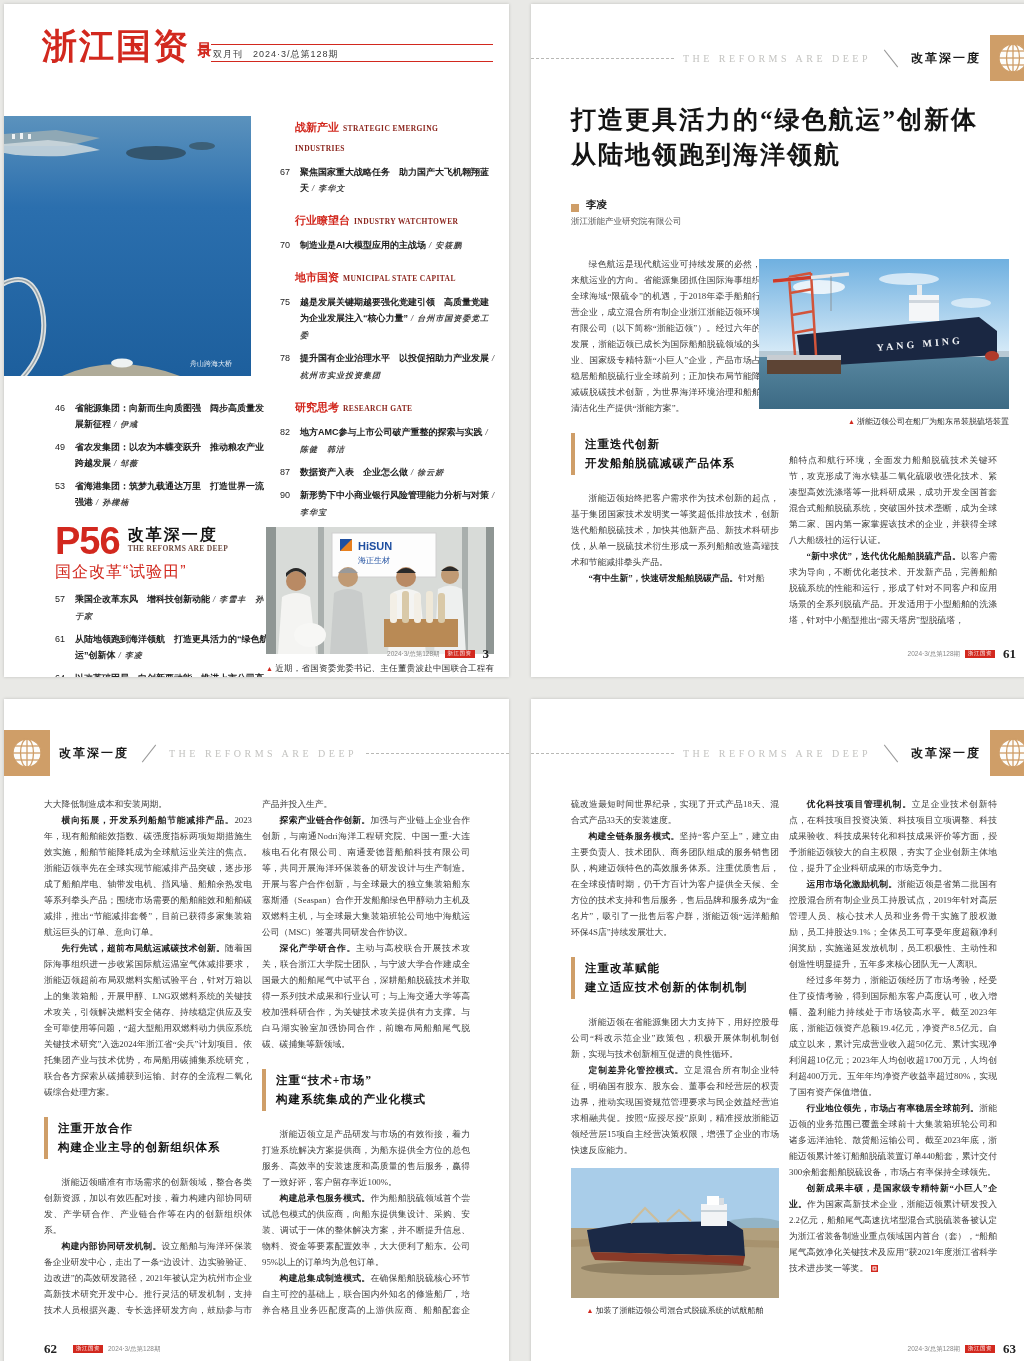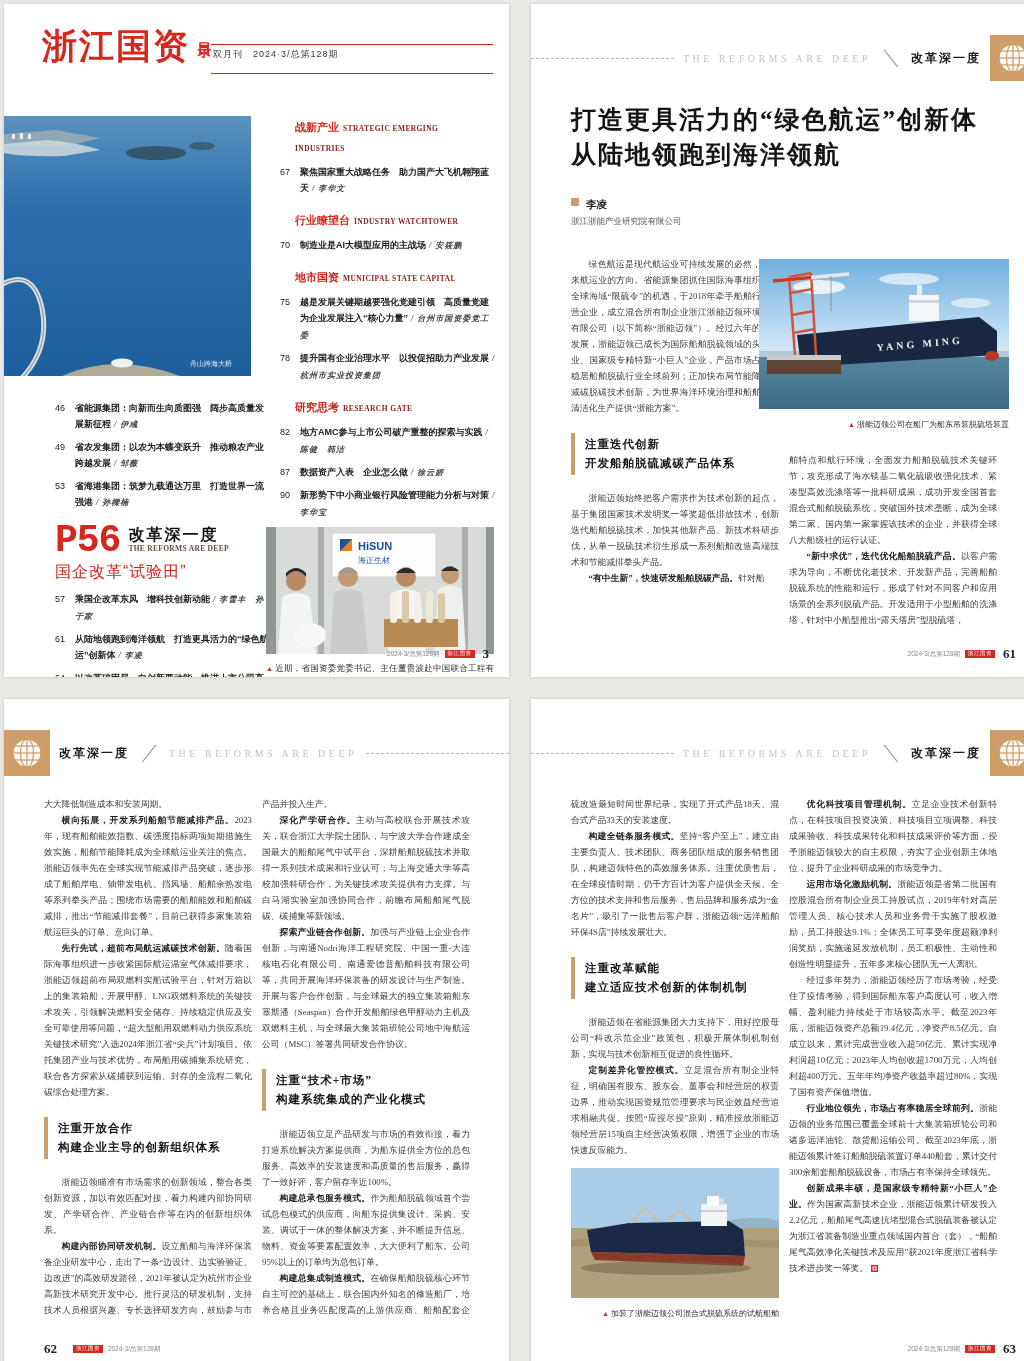--- a/index.html
+++ b/index.html
@@ -5,35 +5,35 @@
 *{margin:0;padding:0;box-sizing:border-box}
 html,body{width:1024px;height:1361px;overflow:hidden}
 body{background:#e9e9e6;font-family:"Liberation Serif","DejaVu Serif",serif;color:#333}
 .spread{display:grid;grid-template-columns:505px 505px;grid-template-rows:673px 673px;gap:22px;padding:4px}
 .page{position:relative;background:#fff;overflow:hidden;box-shadow:0 0 3px rgba(0,0,0,.18)}
 
 
 .toc-masthead{position:absolute;left:38px;top:24px;display:flex;align-items:flex-start}
 .toc-title{font-size:35px;font-weight:900;color:#d2281e;letter-spacing:2px;line-height:1.1}
 .toc-contents{writing-mode:vertical-rl;font-size:14px;font-weight:700;color:#d2281e;margin-left:5px;margin-top:3px;letter-spacing:2px}
-.toc-issueblock{position:absolute;left:207px;right:16px;top:40px;border-top:1.5px solid #d2281e;border-bottom:1.5px solid #d2281e;padding:3px 2px 12px}
+.toc-issueblock{position:absolute;left:207px;right:16px;top:40px;border-top:1.5px solid #d2281e;border-bottom:1.5px solid #d2281e;padding:3px 2px 0}
 .toc-issuetext{font-size:9px;color:#3a3a3a;letter-spacing:1px;font-family:"Liberation Sans",sans-serif}
 .sea-photo{position:absolute;left:0;top:112px;width:247px;height:260px}
 .toc-left{position:absolute;left:51px;top:396px;width:214px;font-family:"Liberation Sans",sans-serif}
 .toc-right{position:absolute;left:276px;top:100px;width:216px;font-family:"Liberation Sans",sans-serif}
 .toc-entry{display:flex;margin-bottom:6px;font-size:9px;line-height:16px}
 .toc-entry .no{width:20px;flex:none;color:#222}
 .toc-entry .tit{flex:1;color:#222;font-weight:600}
 .au{font-family:"Liberation Serif",serif;font-style:italic;font-weight:700;font-size:8px;color:#444;margin-left:3px;letter-spacing:1px}
 .toc-sec{margin:13px 15px 7px;line-height:17px}
 .sec-cn{font-size:11px;font-weight:800;color:#d2281e;margin-right:4px}
 .sec-en{font-size:7.5px;font-weight:700;color:#8b241c;font-family:"Liberation Serif",serif;letter-spacing:.4px}
 .feature{margin:12px 0 8px}
 .f-row{display:flex;align-items:flex-start}
-.p56{font-size:38px;font-weight:900;color:#d2281e;line-height:36px;letter-spacing:-1px;font-family:Liberation Mono, monospace}
+.p56{font-size:38px;font-weight:900;color:#d2281e;line-height:36px;letter-spacing:-1px;font-family:Liberation Sans, sans-serif}
 .f-col{display:flex;flex-direction:column;margin-left:8px;margin-top:3px}
 .f-cn{font-size:16px;font-weight:900;color:#111;line-height:18px;letter-spacing:2px}
 .f-en{font-size:7.5px;font-weight:700;color:#6b4a41;font-family:"Liberation Serif",serif;letter-spacing:.3px}
 .f-sub{font-size:16px;font-weight:400;color:#d2281e;margin-top:3px;letter-spacing:1px}
 .hisun-photo{display:block;margin-left:-14px;width:228px;height:127px}
 .toc-cap{margin-left:-14px;width:228px;margin-top:7px;font-size:8.5px;line-height:15px;text-align:justify;color:#2e2e2e}
 .tri{color:#d2281e;font-size:7px;margin-right:2px}
 .ft{position:absolute;display:flex;align-items:center;gap:5px;font-size:6.5px;color:#888;font-family:"Liberation Sans",sans-serif}
 .badge{background:#d2281e;color:#fff;font-size:5.5px;padding:1.5px 3px;line-height:1;letter-spacing:.5px}
 .pgno{font-size:13px;color:#222;font-weight:600;margin-left:3px;font-family:"Liberation Serif",serif}
@@ -44,33 +44,33 @@
 .ahead{position:absolute;top:34px;left:0;right:0;display:flex;align-items:center;gap:9px;height:40px}
 .ahead .dash{flex:1;border-top:1px dashed #b8b8b5}
 .ahead .en{font-size:10px;color:#c3c3c0;letter-spacing:3.5px;white-space:nowrap}
 .ahead .sl{width:22px;height:1px;background:#9a9a9a;flex:none}
 .ahead.r .sl{transform:rotate(52deg)}
 .ahead.l .sl{transform:rotate(-52deg)}
 .ahead .cn{font-size:12px;font-weight:800;color:#1b1b1b;letter-spacing:2px;white-space:nowrap}
 .globe{width:46px;height:46px;flex:none}
 .art-title{position:absolute;left:40px;top:98px}
 .art-title h2{font-size:25px;font-weight:900;color:#141414;line-height:35px;letter-spacing:2px}
-.byline{position:absolute;left:40px;top:194px;display:flex;align-items:flex-start}
+.byline{position:absolute;left:40px;top:194px;display:flex;align-items:flex-end}
 .bullet{display:inline-block;width:8px;height:8px;background:#cf9e68;margin-right:7px}
 .by-name{font-weight:700;font-size:10.5px;color:#222}
 .affil{position:absolute;left:40px;top:212px;font-size:8.5px;color:#555}
 .col{position:absolute;width:208px;font-size:8.8px;line-height:16px;text-align:justify;color:#3b3b3b;overflow:hidden}
 .pa{text-indent:2em}
 .cont{text-indent:0}
 .ld{font-weight:700;color:#1f1f1f}
 .sec{border-left:4px solid #cf9e68;padding:2px 0 2px 10px;margin:17px 0 15px;font-weight:800;font-size:11.5px;line-height:19px;color:#161616;letter-spacing:1px}
 .photo-block{position:absolute}
-.cap{font-size:8px;color:#2c2c2c;line-height:20px;margin-top:6px}
+.cap{font-size:8px;color:#2c2c2c;line-height:13px;margin-top:6px}
 .cap.right{text-align:right}
-.cap.center{text-align:right}
+.cap.center{text-align:center}
 .endmark{display:inline-block;width:7px;height:7px;background:#d2281e;box-shadow:inset 0 0 0 1.5px #d2281e,inset 0 0 0 2.5px #fff;margin-left:3px;vertical-align:-1px}
 .ship63{display:block;width:208px;height:130px;margin-top:10px}
 </style>
 </head>
 <body>
 
 <div class="spread">
 
   <section class="page">
     <div class="toc-masthead">
@@ -347,22 +347,22 @@
       <div class="sec">
         <div>注重开放合作</div>
           <div>构建企业主导的创新组织体系</div>
       </div>
       <p class="pa">浙能迈领瞄准有市场需求的创新领域，整合各类创新资源，加以有效匹配对接，着力构建内部协同研发、产学研合作、产业链合作等在内的创新组织体系。</p>
       <p class="pa"><span class="ld">构建内部协同研发机制。</span><span>设立船舶与海洋环保装备企业研发中心，走出了一条“边设计、边实验验证、边改进”的高效研发路径，2021年被认定为杭州市企业高新技术研究开发中心。推行灵活的研发机制，支持技术人员根据兴趣、专长选择研发方向，鼓励参与市场开发，如三人小团队开发出成熟的岸电</span></p>
     </div>
 
     <div class="col" style="left:258px;top:97px;height:520px">
       <p class="cont">产品并投入生产。</p>
+      <p class="pa"><span class="ld">探索产业链合作创新。</span><span>加强与产业链上企业合作创新，与南通Nodri海洋工程研究院、中国一重-大连核电石化有限公司、南通爱德普船舶科技有限公司等，共同开展海洋环保装备的研发设计与生产制造。开展与客户合作创新，与全球最大的独立集装箱船东塞斯潘（Seaspan）合作开发船舶绿色甲醇动力主机及双燃料主机，与全球最大集装箱班轮公司地中海航运公司（MSC）签署共同研发合作协议。</span></p>
       <p class="pa"><span class="ld">深化产学研合作。</span><span>主动与高校联合开展技术攻关，联合浙江大学院士团队，与宁波大学合作建成全国最大的船舶尾气中试平台，深耕船舶脱硫技术并取得一系列技术成果和行业认可；与上海交通大学等高校加强科研合作，为关键技术攻关提供有力支撑。与白马湖实验室加强协同合作，前瞻布局船舶尾气脱碳、碳捕集等新领域。</span></p>
-      <p class="pa"><span class="ld">探索产业链合作创新。</span><span>加强与产业链上企业合作创新，与南通Nodri海洋工程研究院、中国一重-大连核电石化有限公司、南通爱德普船舶科技有限公司等，共同开展海洋环保装备的研发设计与生产制造。开展与客户合作创新，与全球最大的独立集装箱船东塞斯潘（Seaspan）合作开发船舶绿色甲醇动力主机及双燃料主机，与全球最大集装箱班轮公司地中海航运公司（MSC）签署共同研发合作协议。</span></p>
       <div class="sec">
         <div>注重“技术+市场”</div>
           <div>构建系统集成的产业化模式</div>
       </div>
       <p class="pa">浙能迈领立足产品研发与市场的有效衔接，着力打造系统解决方案提供商，为船东提供全方位的总包服务、高效率的安装速度和高质量的售后服务，赢得了一致好评，客户留存率近100%。</p>
       <p class="pa"><span class="ld">构建总承包服务模式。</span><span>作为船舶脱硫领域首个尝试总包模式的供应商，向船东提供集设计、采购、安装、调试于一体的整体解决方案，并不断提升信息、物料、资金等要素配置效率，大大便利了船东。公司95%以上的订单均为总包订单。</span></p>
       <p class="pa"><span class="ld">构建总集成制造模式。</span><span>在确保船舶脱硫核心环节自主可控的基础上，联合国内外知名的修造船厂，培养合格且业务匹配度高的上游供应商、船舶配套企业，协同打造制造服务联合体，连续创造混合式脱</span></p>
     </div>
 
     <footer class="ft l">

